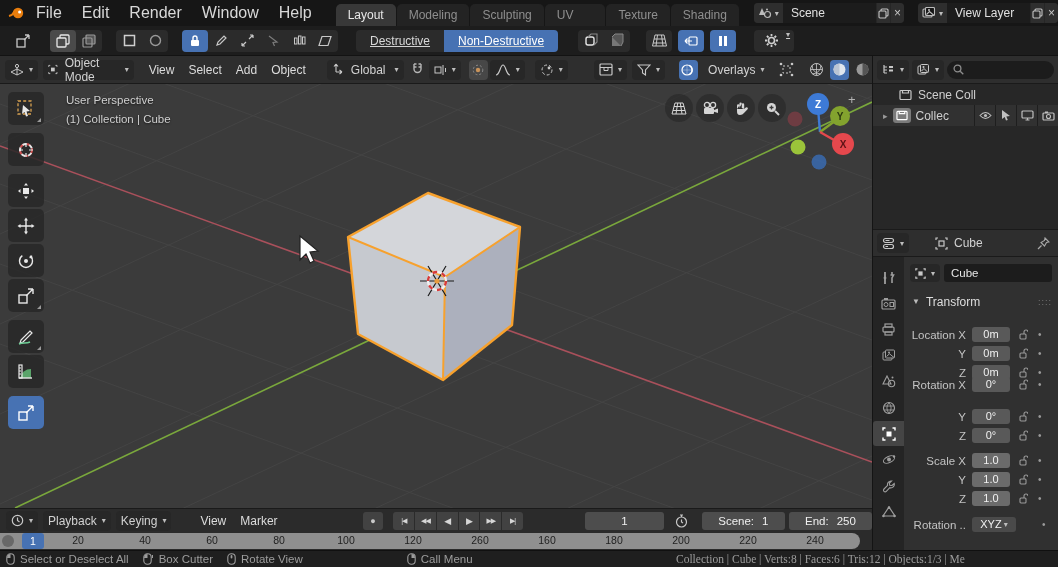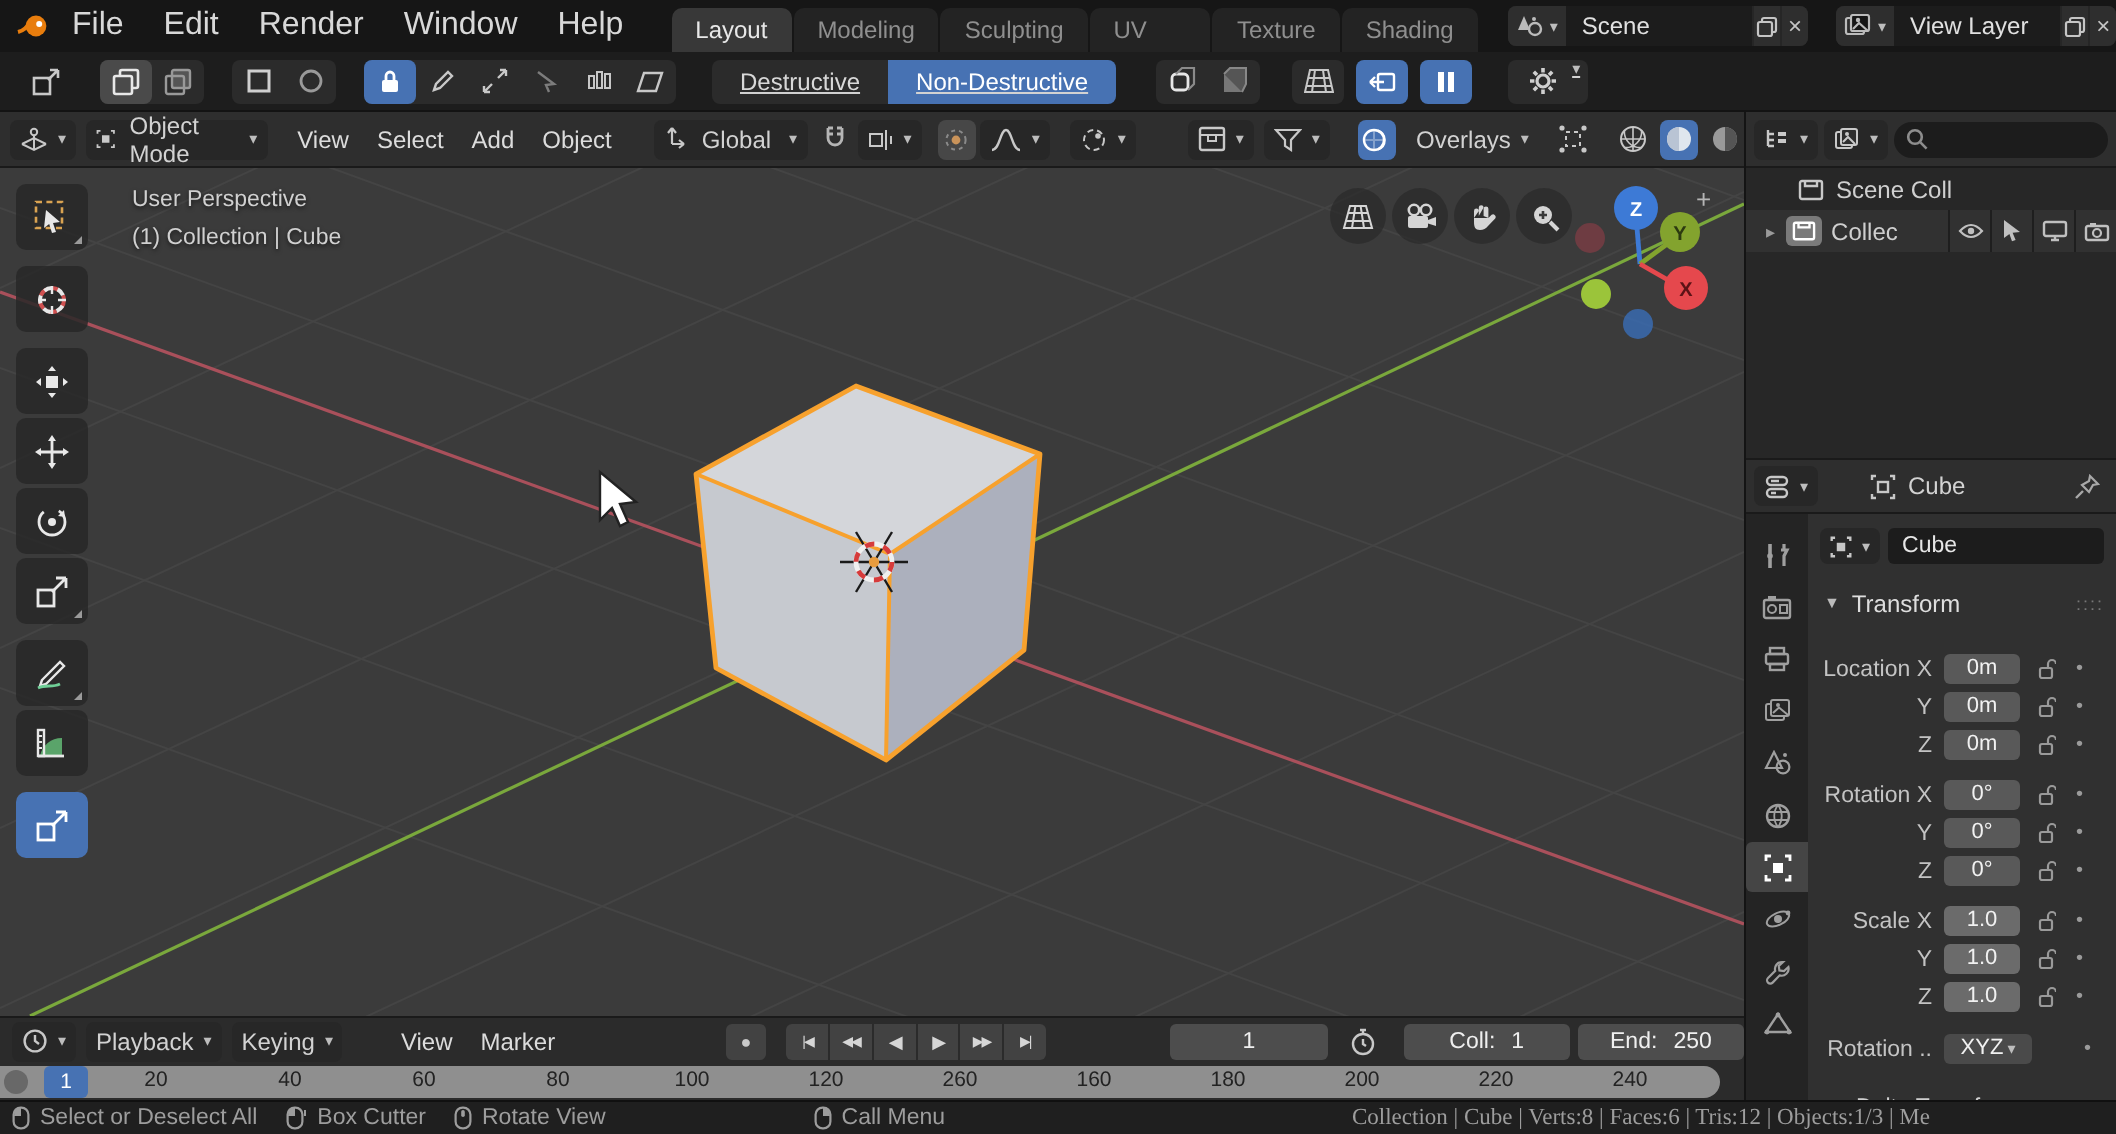--- a/index.html
+++ b/index.html
@@ -741,21 +741,21 @@
             <span class="plabel">Z</span>
             <span class="pval">0m</span>
             <span class="plock">
               <svg class="ic" width="9" height="11" viewBox="0 0 9 11">
                 <rect x="1" y="5" width="6" height="5" rx="1" fill="none" stroke="#9a9a9a" stroke-width="1.1"></rect>
                 <path d="M5 5 V3 a2 2 0 0 1 4 0" fill="none" stroke="#9a9a9a" stroke-width="1.1"></path>
               </svg>
             </span>
             <span class="pdot">•</span>
           </div>
-      <div class="prow" style="top:132px">
+      <div class="prow" style="top:119px">
             <span class="plabel">Rotation X</span>
             <span class="pval">0°</span>
             <span class="plock">
               <svg class="ic" width="9" height="11" viewBox="0 0 9 11">
                 <rect x="1" y="5" width="6" height="5" rx="1" fill="none" stroke="#9a9a9a" stroke-width="1.1"></rect>
                 <path d="M5 5 V3 a2 2 0 0 1 4 0" fill="none" stroke="#9a9a9a" stroke-width="1.1"></path>
               </svg>
             </span>
             <span class="pdot">•</span>
           </div>
@@ -859,21 +859,21 @@
     <span class="trbtn">▶|</span>
   </div>
   <span class="tfield" style="margin-left:62px;width:80px">1</span>
   <span class="hbtn" style="margin-left:6px">
     <svg class="ic" width="13" height="14" viewBox="0 0 13 14">
           <circle cx="6.5" cy="8" r="5" fill="none" stroke="#c8c8c8" stroke-width="1.2"></circle>
           <path d="M6.5 5.5 V8 L8 9 M5 1 h3 M6.5 1 v2" stroke="#c8c8c8" stroke-width="1.2" fill="none"></path>
         </svg>
   </span>
   <span class="tfield" style="margin-left:8px;width:84px">
-    <span>Coll:</span>
+    <span>Scene:</span>
     <span>1</span>
   </span>
   <span class="tfield" style="margin-left:4px;width:84px">
     <span>End:</span>
     <span>250</span>
   </span>
 </div>
 
 <div id="ruler">
   <div id="rulerband">

